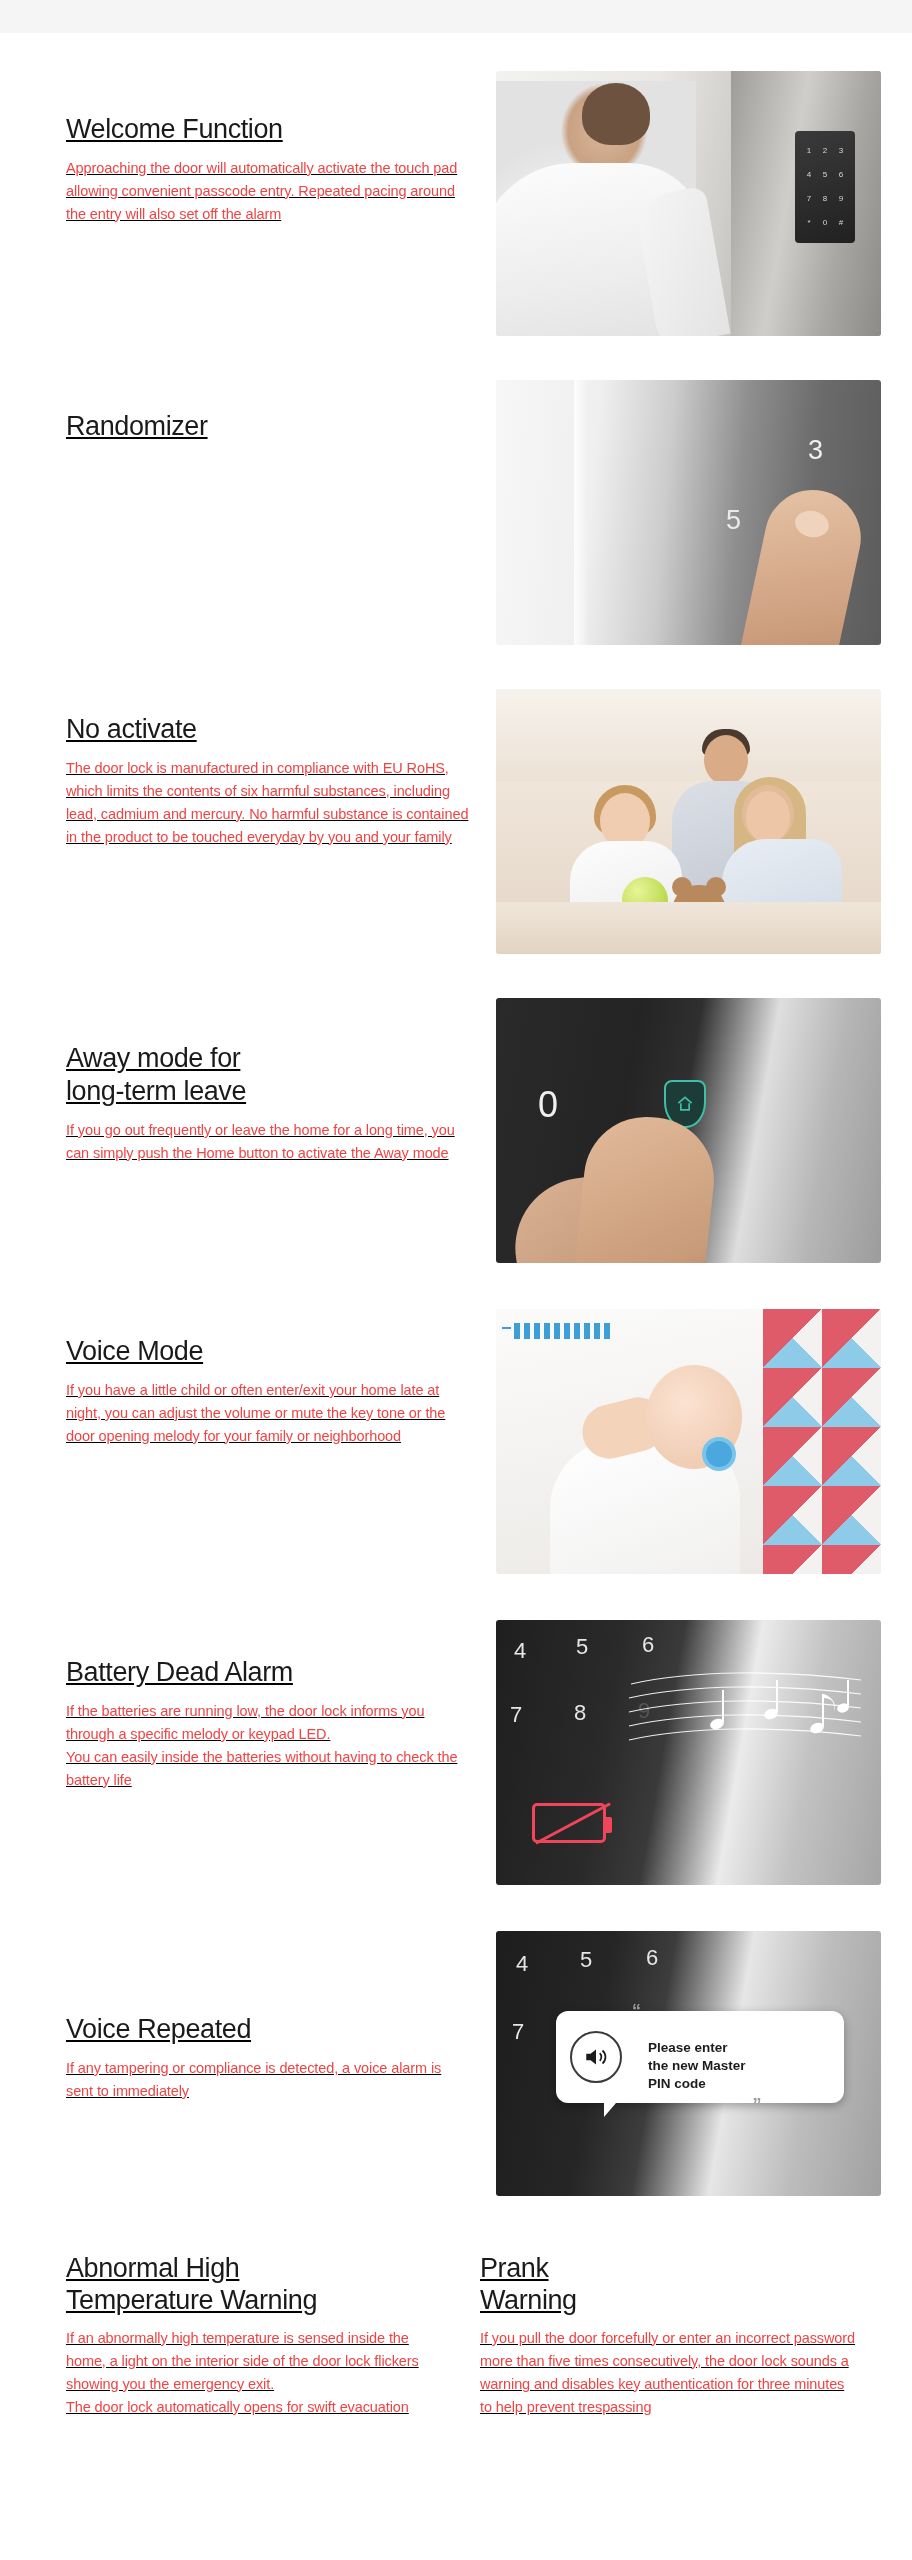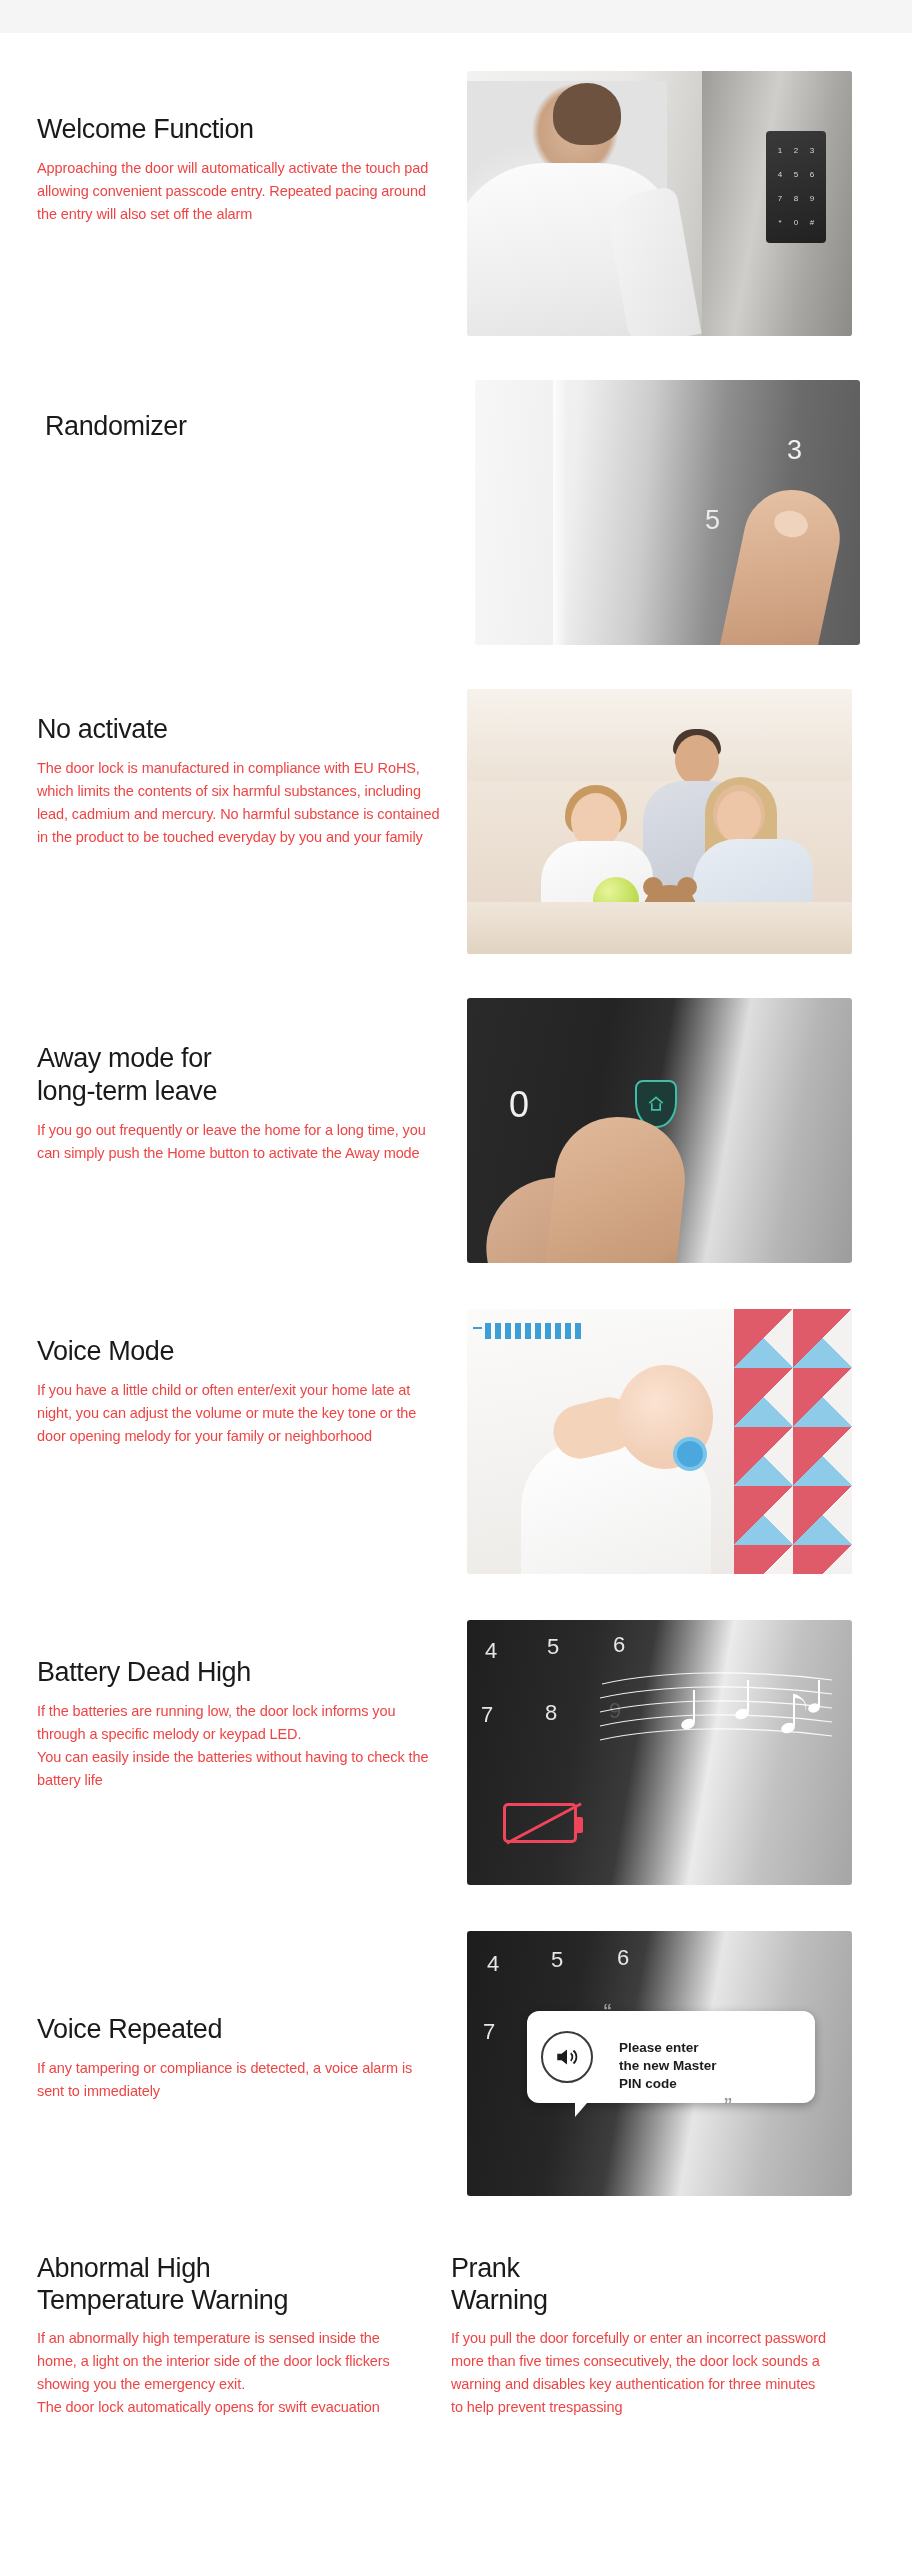--- a/index.html
+++ b/index.html
@@ -15,21 +15,22 @@
     position: relative;
     overflow-x: hidden;
   }
   .top-strip {
     width: 100%;
     height: 33px;
     background: #f5f5f5;
   }
   .page {
     width: 756px;
-    padding: 0 37px;
+    padding: 0 66px;
+    text-decoration: underline;
   }
   .feature {
     display: flex;
     align-items: flex-start;
     width: 828px;
     margin-bottom: 0;
   }
   .feature .text-col {
     width: 430px;
     padding-right: 26px;
@@ -274,21 +275,21 @@
           <span>9</span>
           <span>*</span>
           <span>0</span>
           <span>#</span>
         </div>
       </div>
     </div>
   </div>
 
   <div class="feature" style="padding-top:44px;">
-    <div class="text-col" style="padding-top:30px;margin-left:8px;">
+    <div class="text-col" style="padding-top:30px;">
       <div class="f-title">Randomizer</div>
     </div>
     <div class="img-col">
       <div class="media m2">
         <div class="edge"></div>
         <div class="num3">3</div>
         <div class="num5">5</div>
         <div class="finger"></div>
         <div class="nail"></div>
       </div>
@@ -354,21 +355,21 @@
         <div class="baby-body"></div>
         <div class="arm5"></div>
         <div class="baby-head"></div>
         <div class="paci"></div>
       </div>
     </div>
   </div>
 
   <div class="feature" style="padding-top:46px;">
     <div class="text-col" style="padding-top:36px;">
-      <div class="f-title">Battery Dead High</div>
+      <div class="f-title">Battery Dead Alarm</div>
       <div class="f-body">If the batteries are running low, the door lock informs you through a specific melody or keypad LED.
 You can easily inside the batteries without having to check the battery life</div>
     </div>
     <div class="img-col">
       <div class="media m6">
         <div class="k k1">4</div>
         <div class="k k2">5</div>
         <div class="k k3">6</div>
         <div class="k k4">7</div>
         <div class="k k5">8</div>

